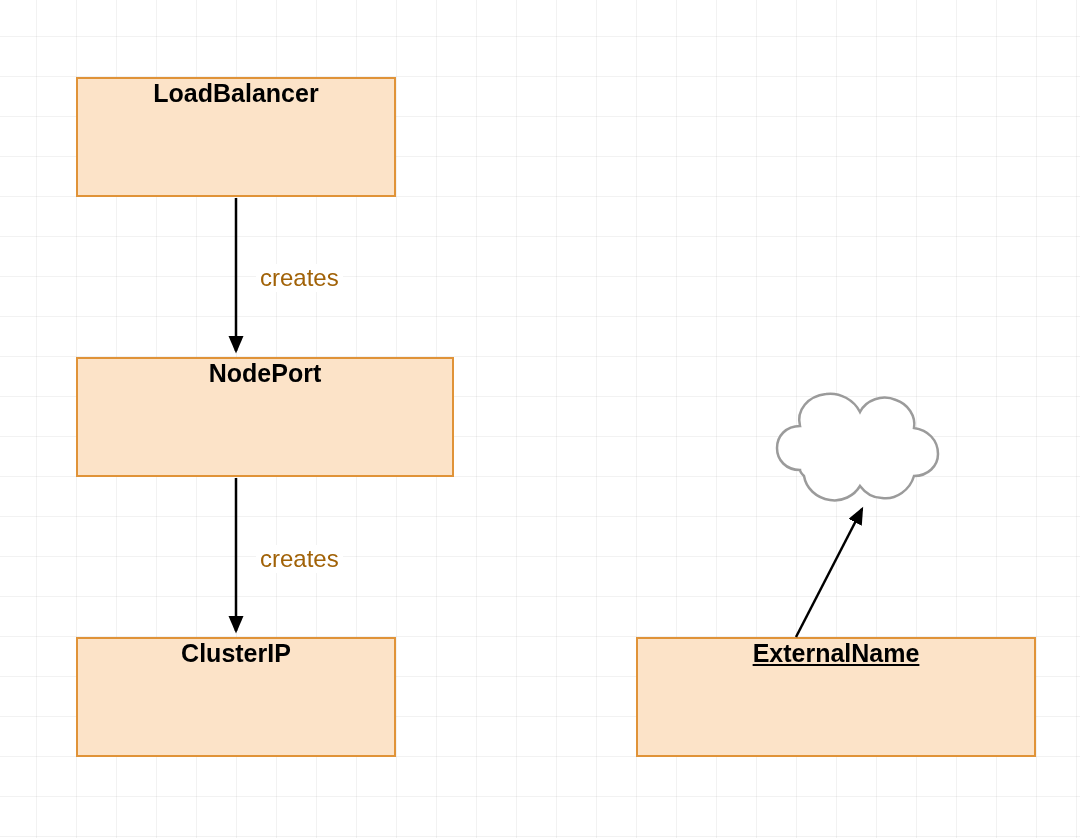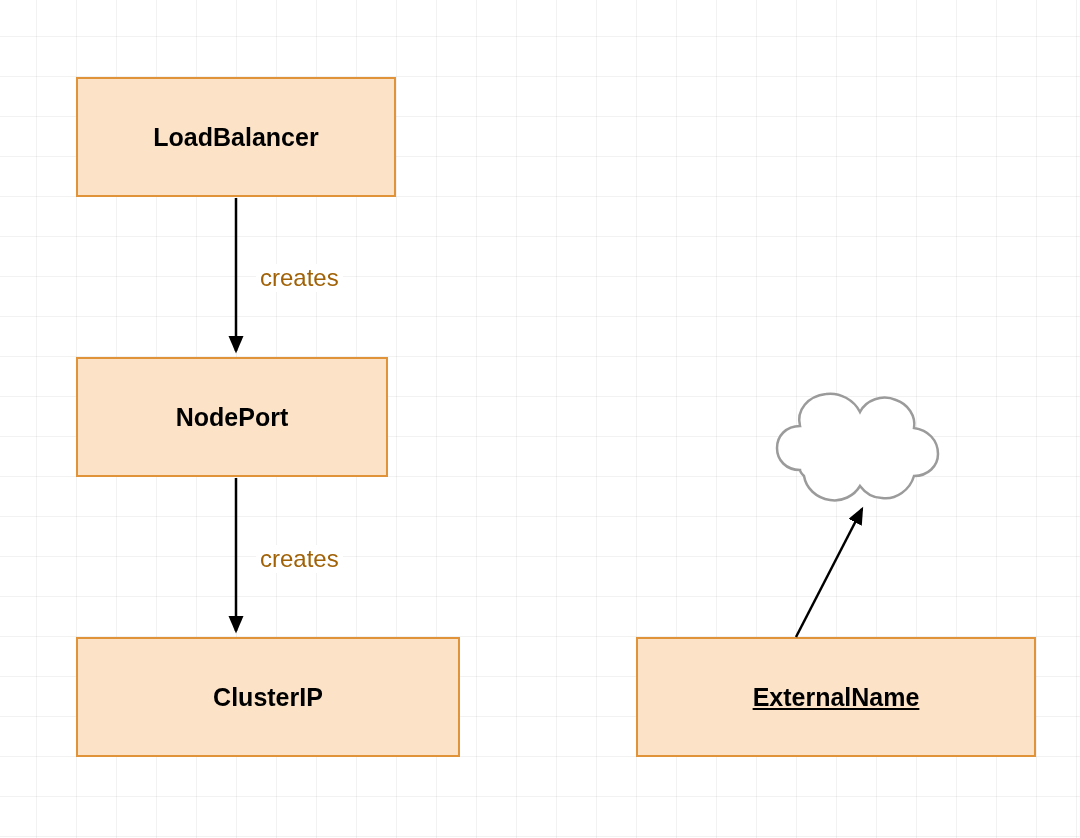--- a/index.html
+++ b/index.html
@@ -18,21 +18,21 @@
       linear-gradient(to right, rgba(0,0,0,0.05) 1px, transparent 1px),
       linear-gradient(to bottom, rgba(0,0,0,0.05) 1px, transparent 1px);
     background-size: 40px 40px;
     background-position: -4px -4px;
   }
   .node {
     position: absolute;
     background-color: #FCE3C8;
     border: 2px solid #E09338;
     display: flex;
-    align-items: center;
+    align-items: flex-start;
     justify-content: center;
     box-sizing: border-box;
   }
   .node-label {
     font-weight: 700;
     font-size: 25px;
     color: #000;
   }
   .edge-label {
     position: absolute;
@@ -52,25 +52,25 @@
 </style>
 </head>
 <body>
 
 <div class="canvas">
 
   <div class="node" style="left:76px; top:77px; width:320px; height:120px;">
     <span class="node-label">LoadBalancer</span>
   </div>
 
-  <div class="node" style="left:76px; top:357px; width:312px; height:120px;">
+  <div class="node" style="left:76px; top:357px; width:378px; height:120px;">
     <span class="node-label">NodePort</span>
   </div>
 
-  <div class="node" style="left:76px; top:637px; width:384px; height:120px;">
+  <div class="node" style="left:76px; top:637px; width:320px; height:120px;">
     <span class="node-label">ClusterIP</span>
   </div>
 
   <div class="node" style="left:636px; top:637px; width:400px; height:120px;text-decoration:underline;">
     <span class="node-label">ExternalName</span>
   </div>
 
   <div class="edge-label" style="left:256px; top:264px;">creates</div>
 
   <div class="edge-label" style="left:256px; top:545px;">creates</div>

